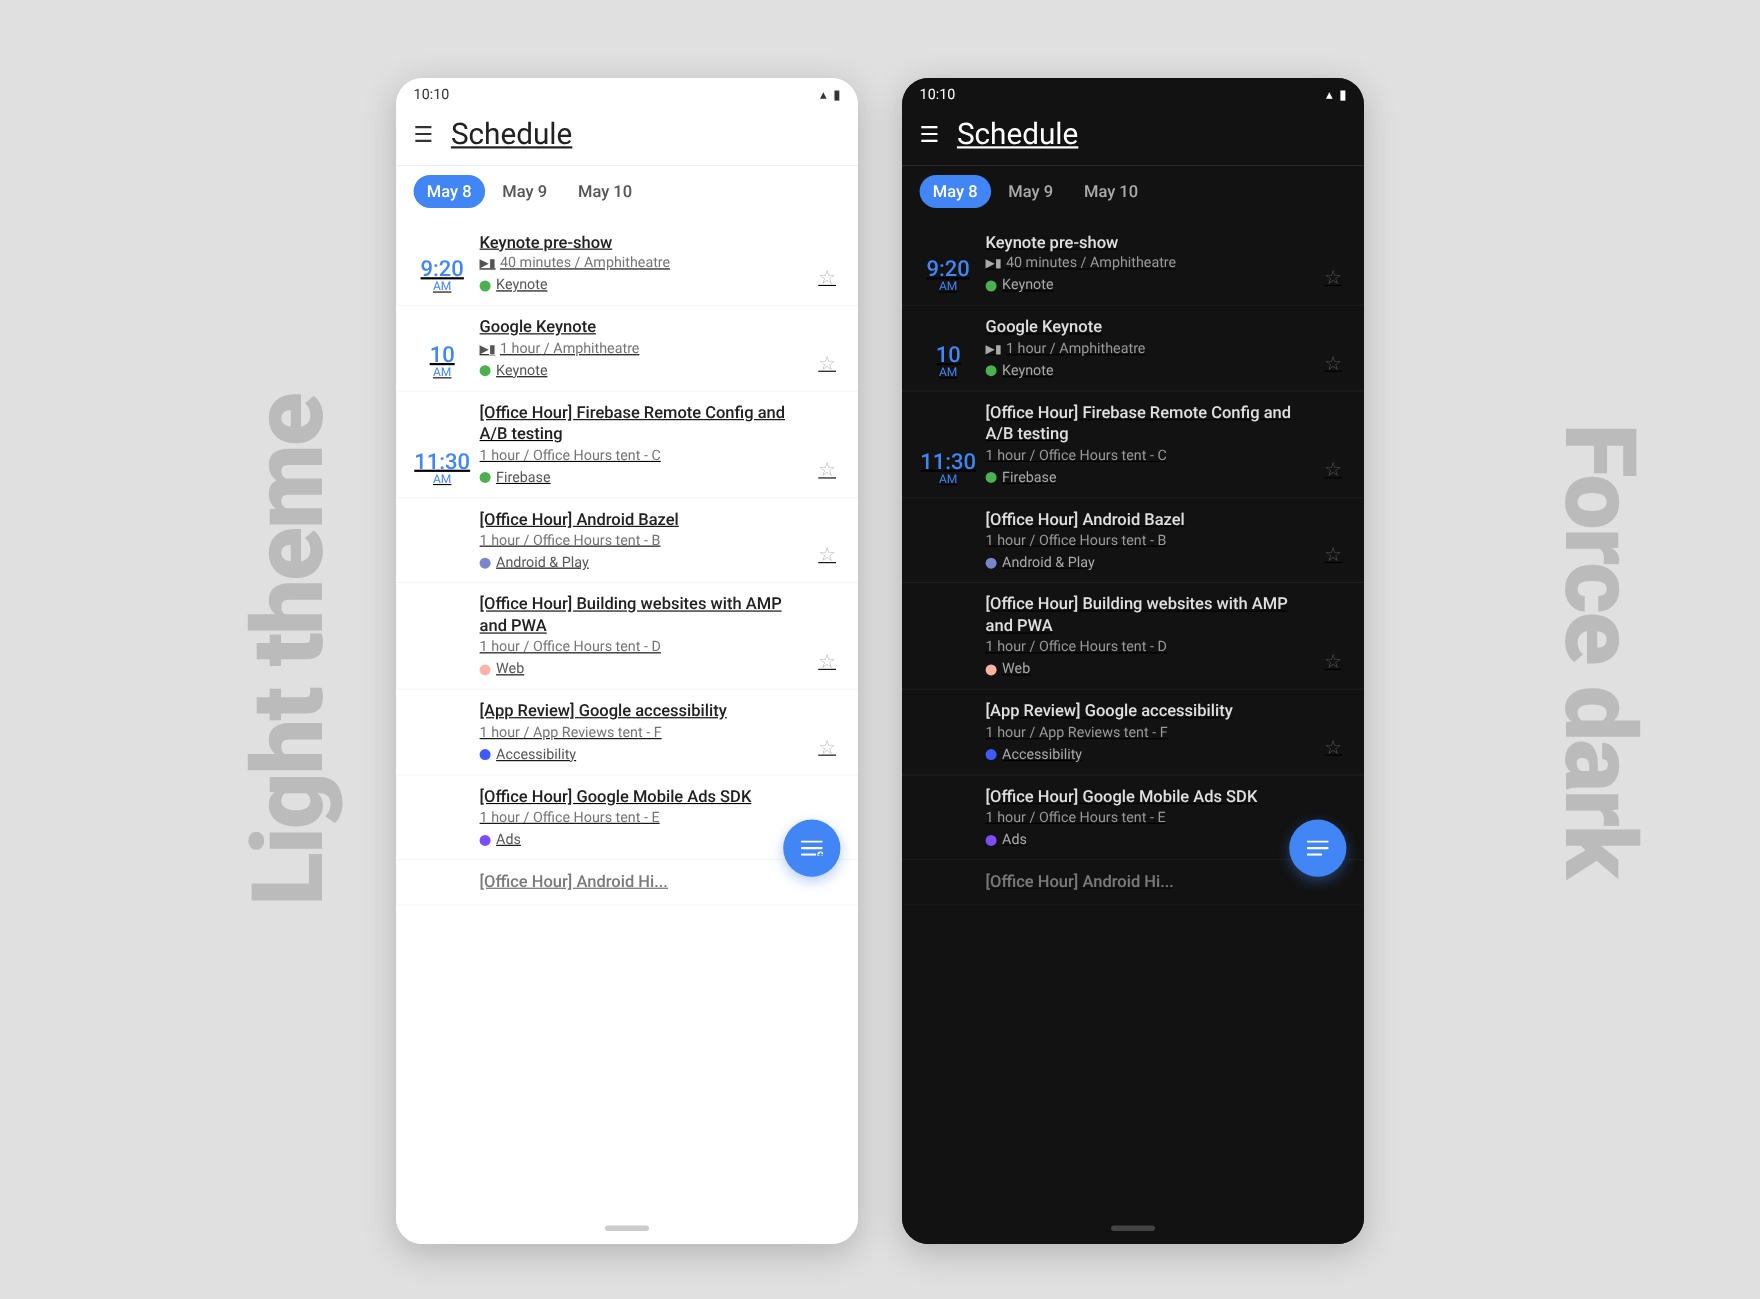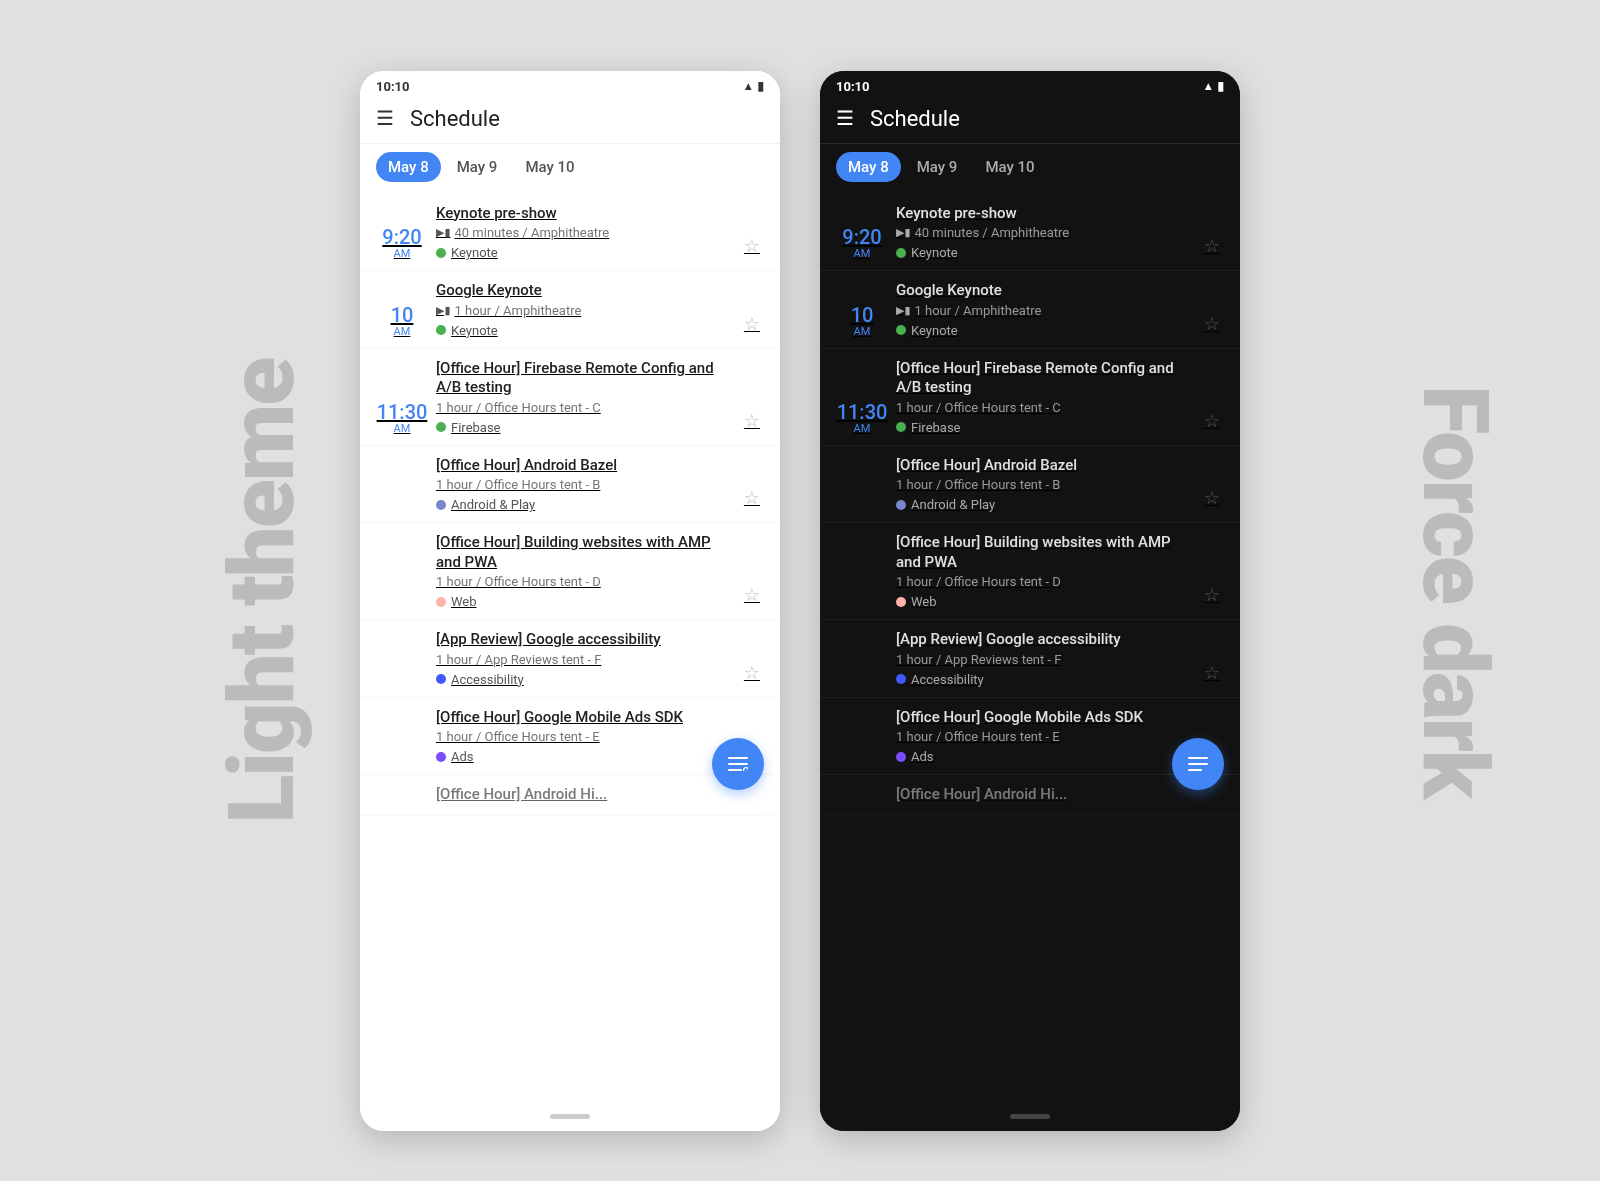--- a/index.html
+++ b/index.html
@@ -66,21 +66,21 @@
       background: #121212;
     }
 
     
     .status-bar {
       display: flex;
       justify-content: space-between;
       align-items: center;
       padding: 8px 16px 4px;
       font-size: 13px;
-      font-weight: 700;
+      font-weight: 400;
     }
 
     .phone-light .status-bar {
       background: #fff;
       color: #333;
     }
 
     .phone-dark .status-bar {
       background: #121212;
       color: #fff;
@@ -116,22 +116,23 @@
 
     .menu-icon {
       font-size: 20px;
       cursor: pointer;
     }
 
     .phone-light .menu-icon { color: #333; }
     .phone-dark .menu-icon { color: #fff; }
 
     .app-title {
-      font-size: 22px;
+      font-size: 27px;
       font-weight: 400;
+      text-decoration: underline;
     }
 
     .phone-light .app-title { color: #212121; }
     .phone-dark .app-title { color: #fff; }
 
     
     .date-tabs {
       display: flex;
       align-items: center;
       padding: 8px 16px 12px;

